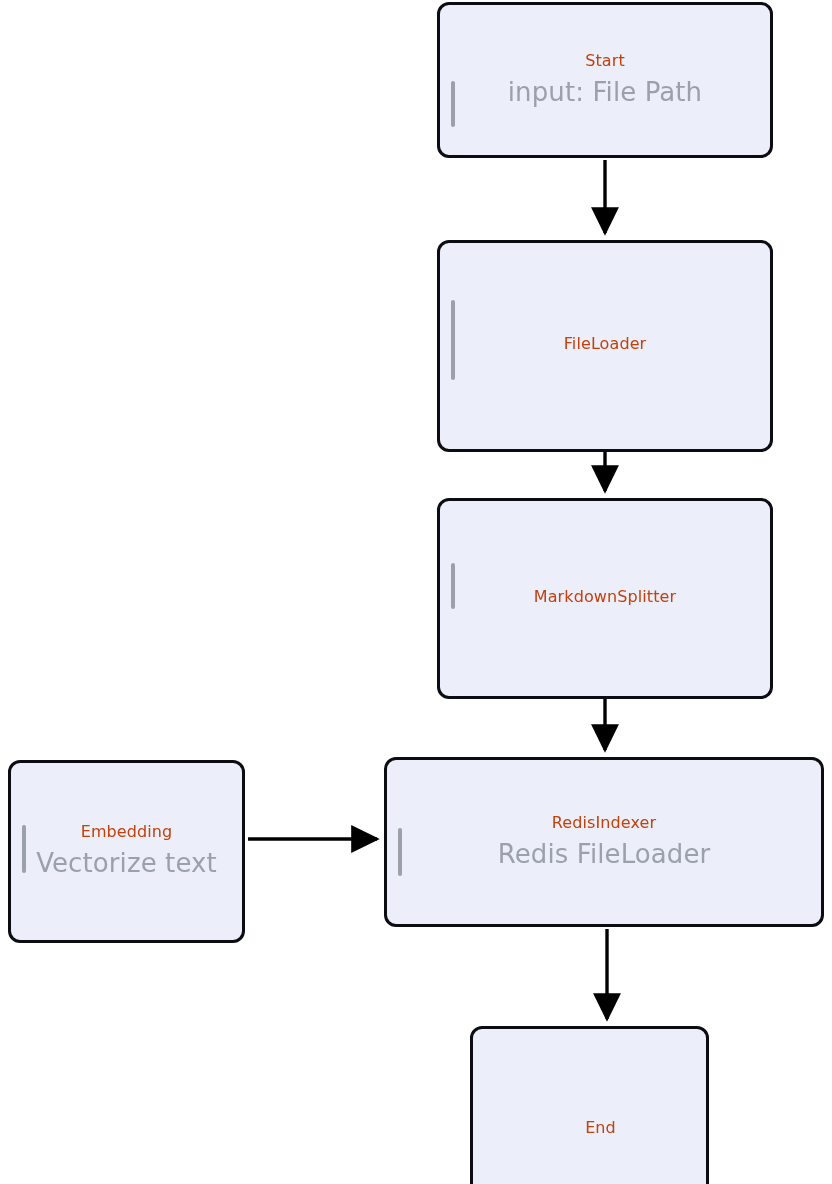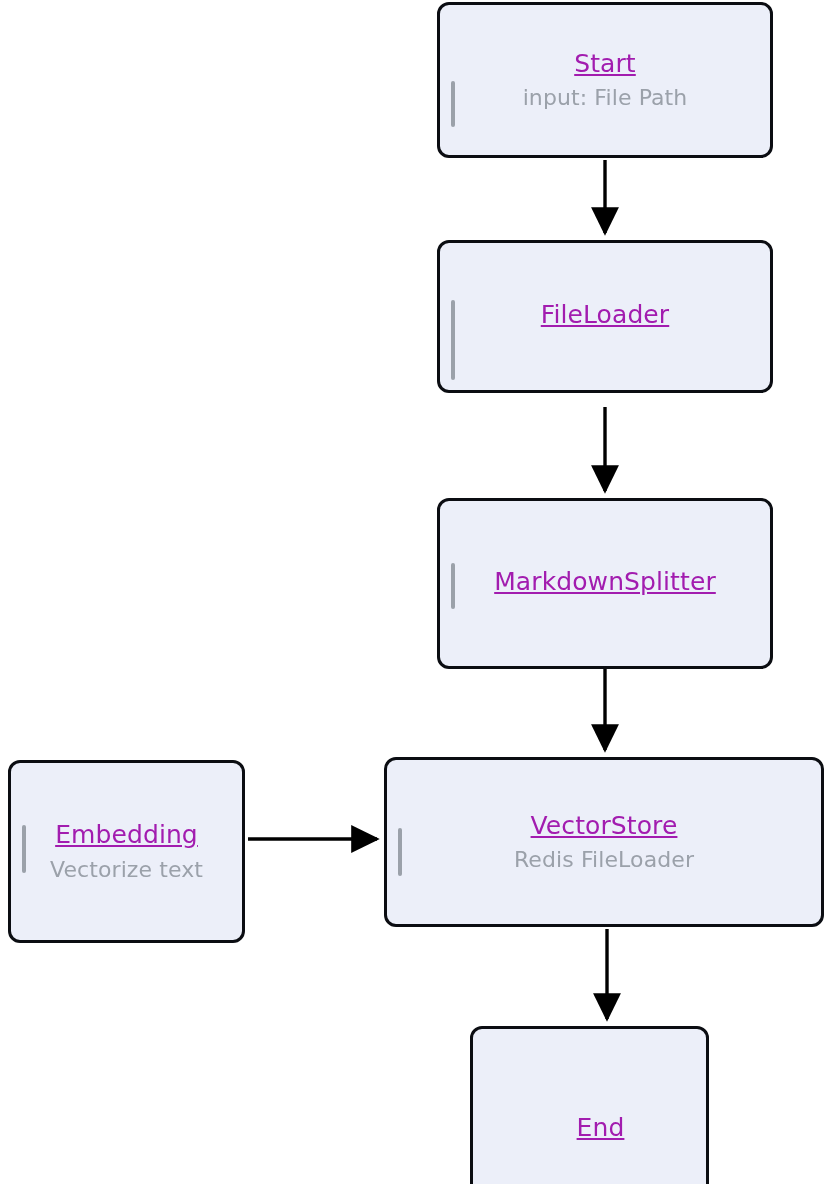--- a/index.html
+++ b/index.html
@@ -38,49 +38,48 @@
     border: 3px solid #0b0d12;
     border-radius: 12px;
     display: flex;
     flex-direction: column;
     align-items: center;
     justify-content: center;
     text-align: center;
   }
 
   .node-title {
-    color: #a21caf;
-    font-size: 25px;
+    color: #c2410c;
+    font-size: 16px;
     line-height: 1.25;
     letter-spacing: 0.1px;
     white-space: nowrap;
-    text-decoration: underline;
   }
 
   .node-subtitle {
     color: #9ba1aa;
-    font-size: 22px;
+    font-size: 26px;
     line-height: 1.32;
     letter-spacing: 0.1px;
     padding: 0 14px;
   }
 
   
   .accent-bar {
     position: absolute;
     left: 11px;
     width: 4px;
     border-radius: 2px;
     background: #9ba1aa;
   }
 
   
   #node-start      { left: 437px; top: 2px;    width: 336px; height: 156px; }
-  #node-fileloader { left: 437px; top: 240px;  width: 336px; height: 153px; }
-  #node-splitter   { left: 437px; top: 498px;  width: 336px; height: 171px; }
+  #node-fileloader { left: 437px; top: 240px;  width: 336px; height: 212px; }
+  #node-splitter   { left: 437px; top: 498px;  width: 336px; height: 201px; }
   #node-redis      { left: 384px; top: 757px;  width: 440px; height: 170px; }
   #node-embedding  { left: 8px;   top: 760px;  width: 237px; height: 183px; }
   #node-end        { left: 470px; top: 1026px; width: 239px; height: 204px; padding-left: 22px; }
 
   #node-start     .accent-bar { top: 76px;  height: 46px; }
   #node-fileloader .accent-bar { top: 57px; height: 80px; }
   #node-splitter  .accent-bar { top: 62px;  height: 46px; }
   #node-redis     .accent-bar { top: 68px;  height: 48px; }
   #node-embedding .accent-bar { top: 62px;  height: 48px; }
 
@@ -127,21 +126,21 @@
     <div class="node-title">FileLoader</div>
   </div>
 
   <div class="node" id="node-splitter">
     <span class="accent-bar"></span>
     <div class="node-title">MarkdownSplitter</div>
   </div>
 
   <div class="node" id="node-redis">
     <span class="accent-bar"></span>
-    <div class="node-title">VectorStore</div>
+    <div class="node-title">RedisIndexer</div>
     <div class="node-subtitle">Redis FileLoader</div>
   </div>
 
   <div class="node" id="node-embedding">
     <span class="accent-bar"></span>
     <div class="node-title">Embedding</div>
     <div class="node-subtitle">Vectorize text</div>
   </div>
 
   <div class="node" id="node-end">

